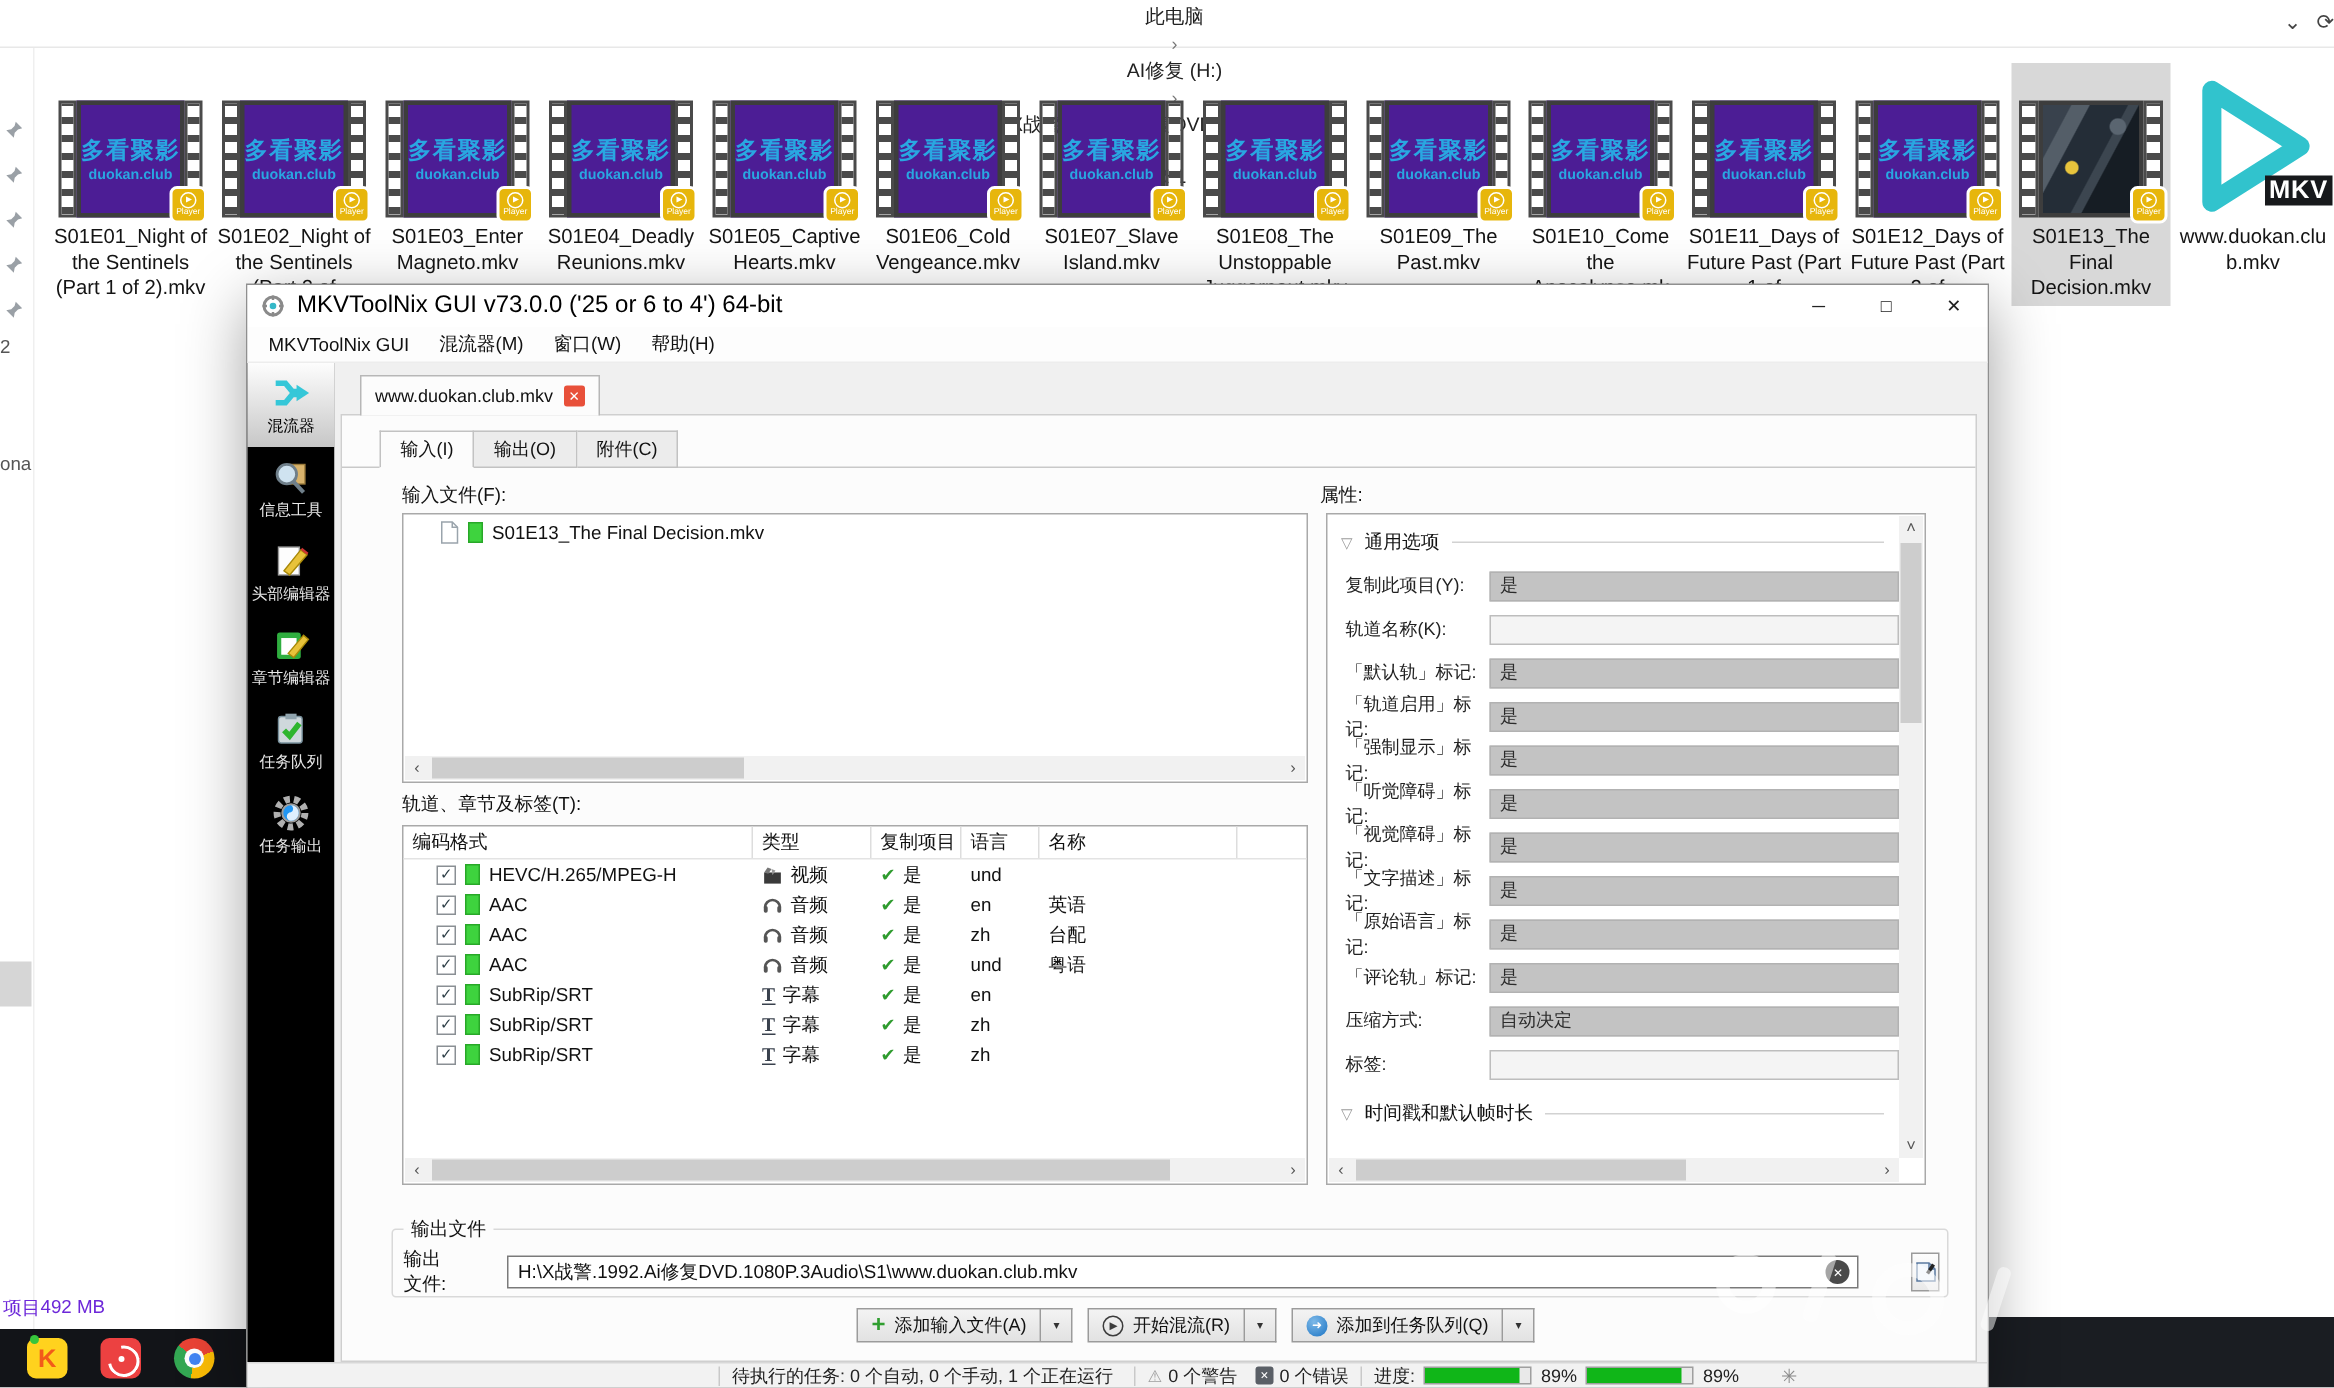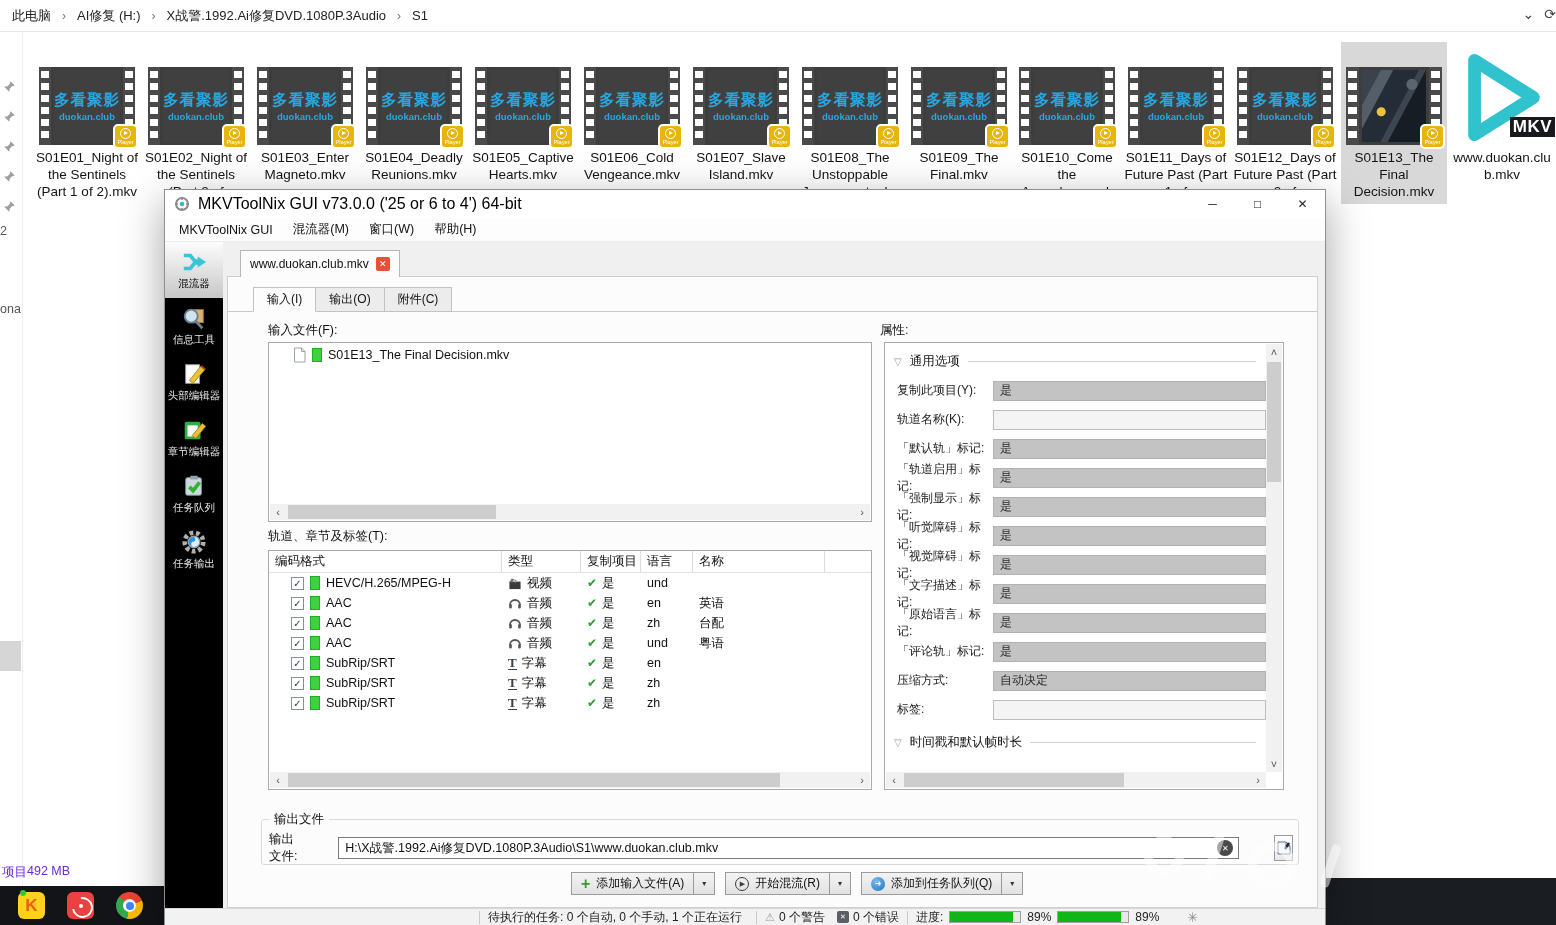--- a/index.html
+++ b/index.html
@@ -3,38 +3,38 @@
 <meta charset="utf-8">
 <style>
   * { margin:0; padding:0; box-sizing:border-box; }
   html,body { width:1556px; height:925px; overflow:hidden; background:#fff;
     font-family:"Liberation Sans", sans-serif; }
   #screen { position:relative; width:1556px; height:925px; background:#fff; }
 
   
   .crumbbar { position:absolute; left:0; top:0; width:1556px; height:32px; background:#fff;
     border-bottom:1px solid #e8e8e8; display:flex; align-items:center; padding-left:10px;
-    font-size:13px; color:#222; }
+    font-size:13px; color:#222;flex-direction:column; }
   .crumb { padding:2px 2px; cursor:default; }
   .csep { color:#777; margin:0 9px; font-size:12px; }
   .crumb-right { position:absolute; right:0; top:6px; display:flex; gap:10px; color:#444; font-size:14px; }
   .navline { position:absolute; left:22px; top:32px; height:854px; width:1px; background:#efefef; }
   .pincol { position:absolute; left:3px; top:80px; display:flex; flex-direction:column; gap:17px; }
   .navfrag { position:absolute; color:#555; font-size:12.5px; }
   .greyblk { position:absolute; left:0; top:641px; width:21px; height:30px; background:#d6d6d6; }
 
   .tile { position:absolute; top:42px; width:106px; text-align:center; }
   .tile.sel { background:#d8d8d8; padding-bottom:4px; }
   .icoarea { height:106px; display:flex; align-items:flex-end; justify-content:center; padding-bottom:3px; }
   .flabel { margin-top:1px; font-size:13.5px; line-height:17px; color:#141414; overflow-wrap:anywhere; }
 
   .film { position:relative; display:flex; width:96px; height:78px; }
   .film .s { width:13px; background:repeating-linear-gradient(to bottom,#4a4a4a 0 2px,#fff 2px 9px,#4a4a4a 9px 12px);
     border:2px solid #4a4a4a; }
-  .film .frame { flex:1; border:3px solid #3d3d3d; background:#404040; display:flex; flex-direction:column;
+  .film .frame { flex:1; border:3px solid #3d3d3d; background:#4c1d95; display:flex; flex-direction:column;
     align-items:center; justify-content:center; }
   .dk1 { color:#29a7e1; font-weight:bold; font-size:15.5px; letter-spacing:1px; white-space:nowrap; }
   .dk2 { color:#29a7e1; font-weight:bold; font-size:9.5px; white-space:nowrap; }
   .frame.scene { background:
       radial-gradient(circle at 78% 20%, #5a6570 0 5px, transparent 6px),
       radial-gradient(circle at 30% 58%, #e8c43c 0 4px, transparent 5px),
       linear-gradient(118deg,#39424d 18%,#545e68 19% 30%,#242d37 31% 55%,#3c4650 56% 62%,#161d24 63%); }
   .pbadge { position:absolute; right:-3px; bottom:-4px; width:25px; height:25px; background:#e7b60c;
     border:2px solid #fff; border-radius:5px; display:flex; flex-direction:column; align-items:center;
     justify-content:center; }
@@ -383,21 +383,21 @@
             <span class="dk1">多看聚影</span>
             <span class="dk2">duokan.club</span>
           </div>
       <i class="s"></i>
       <span class="pbadge">
             <i class="pb-play"></i>
             <em>Player</em>
           </span>
     </div>
       </div>
-    <div class="flabel">S01E09_The Final.mkv</div>
+    <div class="flabel">S01E09_The Past.mkv</div>
   </div>
 
   <div class="tile" style="left:1014px">
     <div class="icoarea">
         <div class="film">
       <i class="s"></i>
       <div class="frame">
             <span class="dk1">多看聚影</span>
             <span class="dk2">duokan.club</span>
           </div>

